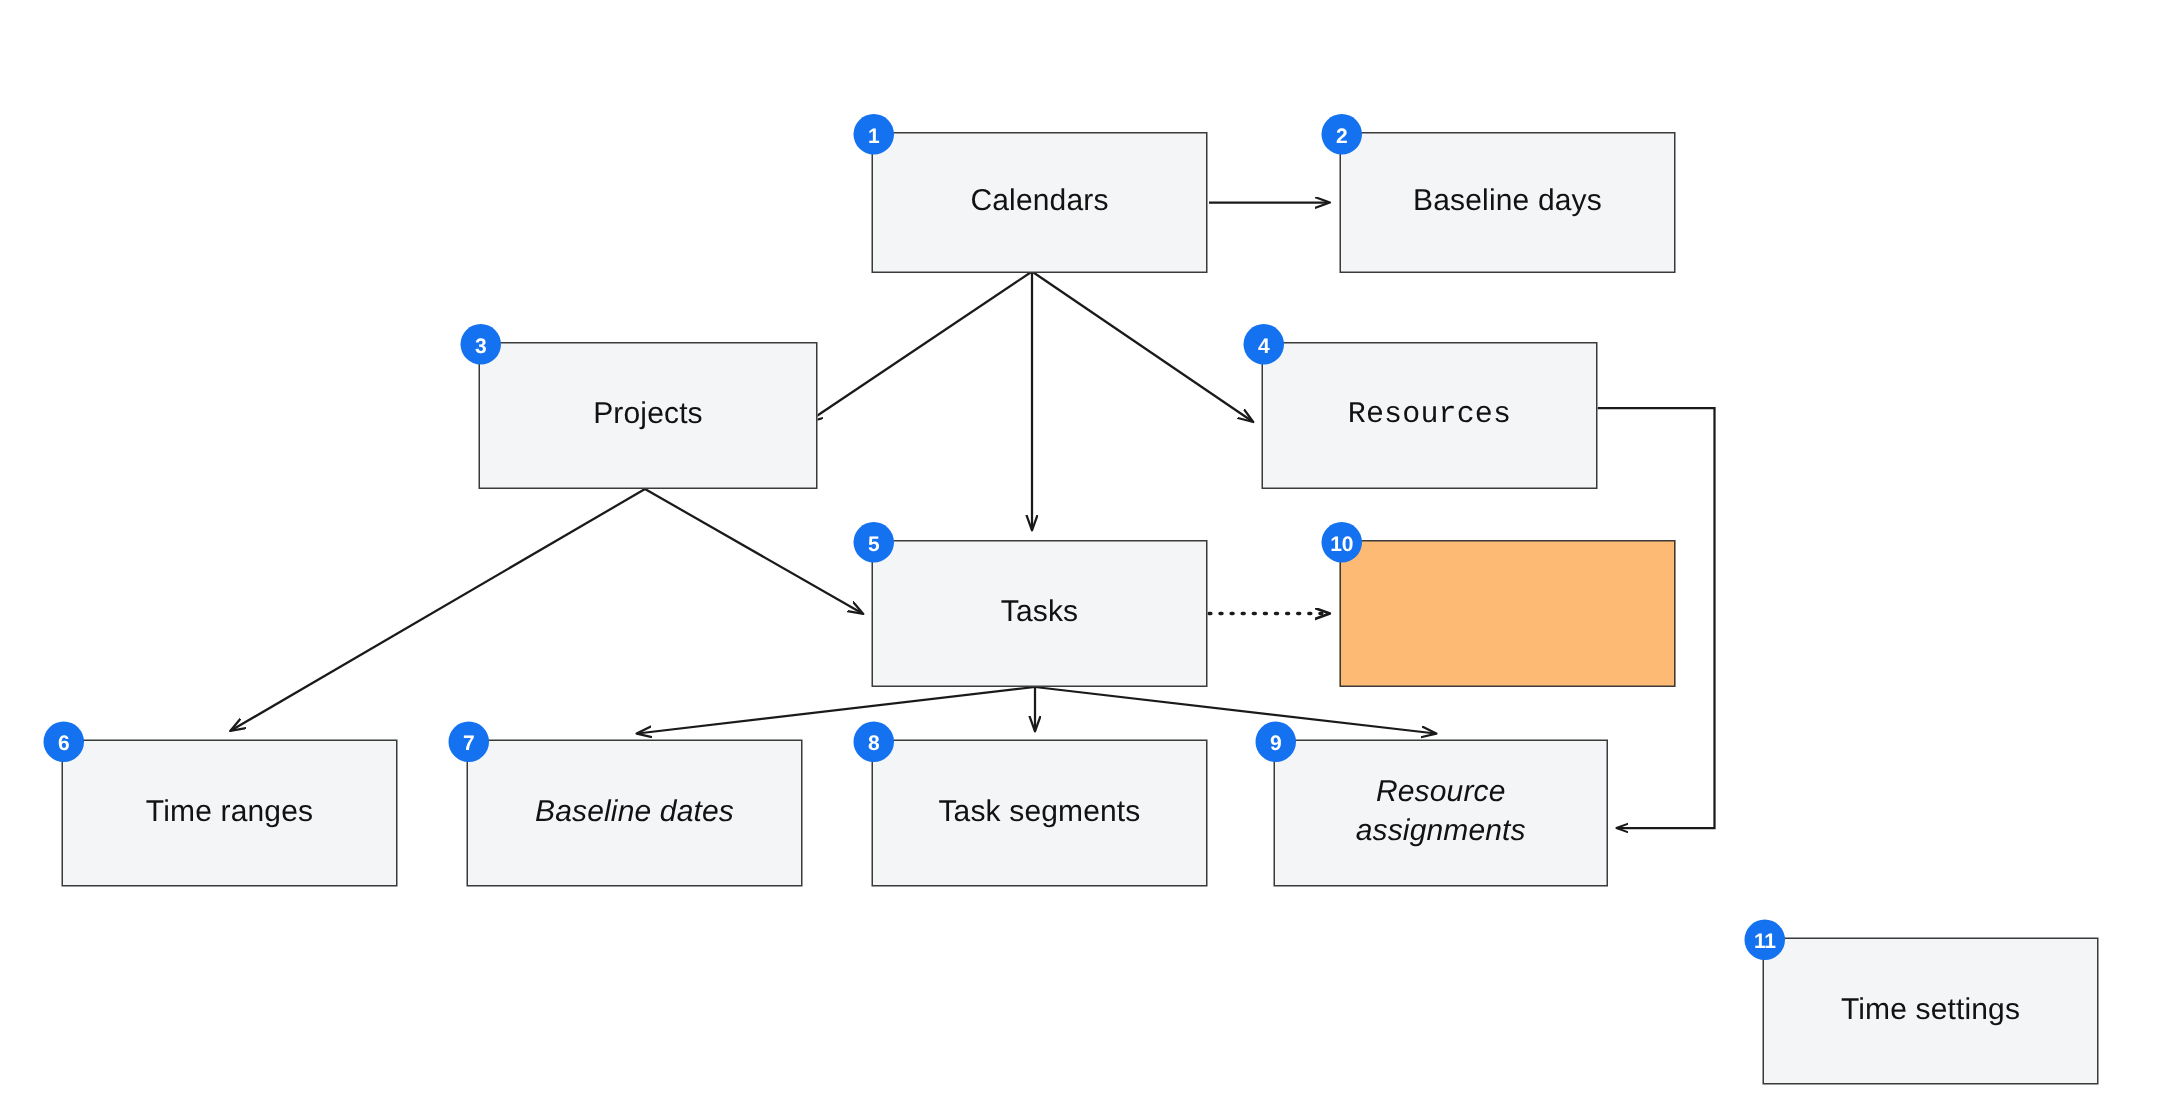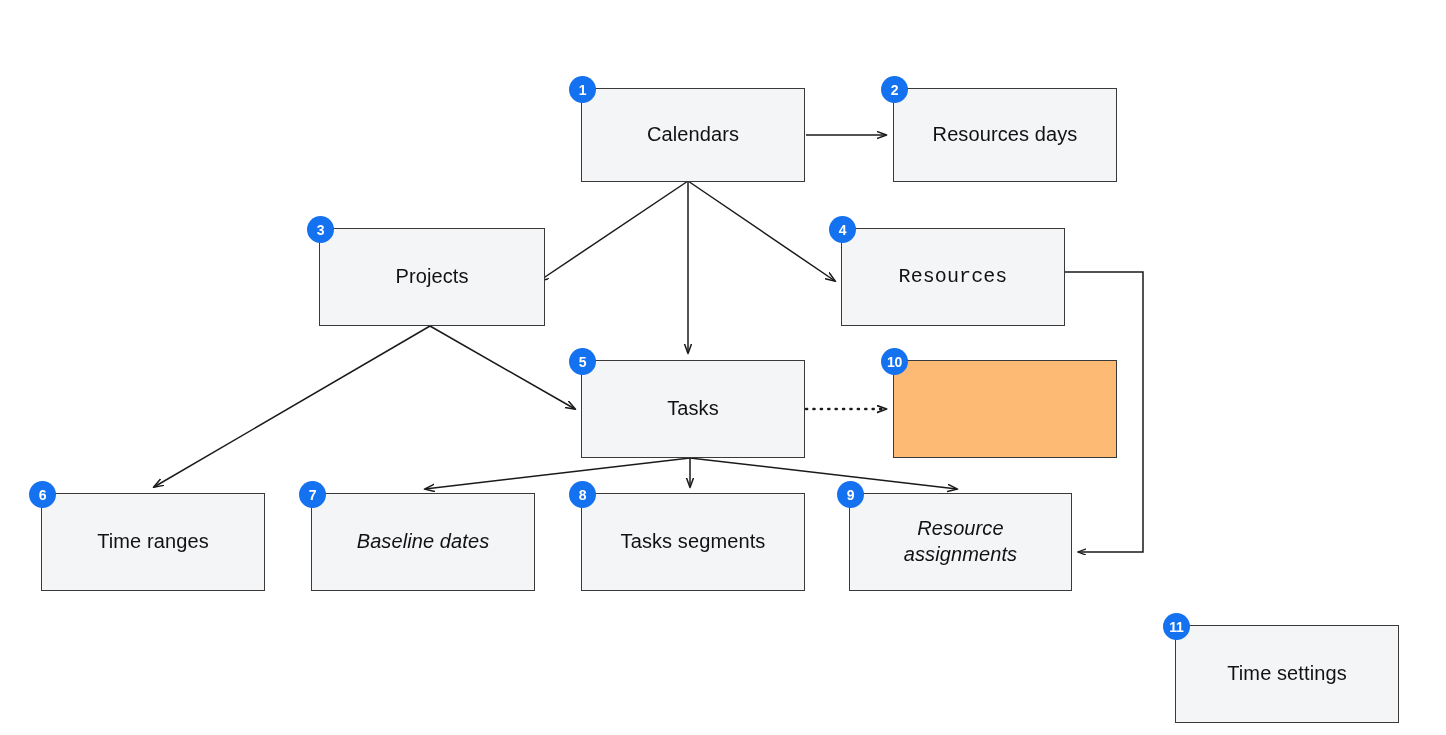--- a/index.html
+++ b/index.html
@@ -96,21 +96,21 @@
       </g>
   </svg>
 
   <div id="node-layer">
       <div class="node" style="left: 581px; top: 88px; width: 224px; height: 94px; background: rgb(244, 245, 247); border-color: rgb(58, 58, 58);">
         <span class="badge" style="background: rgb(20, 113, 240); color: rgb(255, 255, 255);">1</span>
         <span class="node-label" style="color: rgb(18, 18, 18);">Calendars</span>
       </div>
       <div class="node" style="left: 893px; top: 88px; width: 224px; height: 94px; background: rgb(244, 245, 247); border-color: rgb(58, 58, 58);">
         <span class="badge" style="background: rgb(20, 113, 240); color: rgb(255, 255, 255);">2</span>
-        <span class="node-label" style="color: rgb(18, 18, 18);">Resources days</span>
+        <span class="node-label" style="color: rgb(18, 18, 18);">Baseline days</span>
       </div>
       <div class="node" style="left: 319px; top: 228px; width: 226px; height: 98px; background: rgb(244, 245, 247); border-color: rgb(58, 58, 58);">
         <span class="badge" style="background: rgb(20, 113, 240); color: rgb(255, 255, 255);">3</span>
         <span class="node-label" style="color: rgb(18, 18, 18);">Projects</span>
       </div>
       <div class="node" style="left: 841px; top: 228px; width: 224px; height: 98px; background: rgb(244, 245, 247); border-color: rgb(58, 58, 58);">
         <span class="badge" style="background: rgb(20, 113, 240); color: rgb(255, 255, 255);">4</span>
         <span class="node-label" style="color: rgb(18, 18, 18); font-family: Liberation Mono, monospace;">Resources</span>
       </div>
       <div class="node" style="left: 581px; top: 360px; width: 224px; height: 98px; background: rgb(244, 245, 247); border-color: rgb(58, 58, 58);">
@@ -120,21 +120,21 @@
       <div class="node" style="left: 41px; top: 493px; width: 224px; height: 98px; background: rgb(244, 245, 247); border-color: rgb(58, 58, 58);">
         <span class="badge" style="background: rgb(20, 113, 240); color: rgb(255, 255, 255);">6</span>
         <span class="node-label" style="color: rgb(18, 18, 18);">Time ranges</span>
       </div>
       <div class="node" style="left: 311px; top: 493px; width: 224px; height: 98px; background: rgb(244, 245, 247); border-color: rgb(58, 58, 58);">
         <span class="badge" style="background: rgb(20, 113, 240); color: rgb(255, 255, 255);">7</span>
         <span class="node-label" style="color: rgb(18, 18, 18); font-style: italic;">Baseline dates</span>
       </div>
       <div class="node" style="left: 581px; top: 493px; width: 224px; height: 98px; background: rgb(244, 245, 247); border-color: rgb(58, 58, 58);">
         <span class="badge" style="background: rgb(20, 113, 240); color: rgb(255, 255, 255);">8</span>
-        <span class="node-label" style="color: rgb(18, 18, 18);">Tasks segments</span>
+        <span class="node-label" style="color: rgb(18, 18, 18);">Task segments</span>
       </div>
       <div class="node" style="left: 849px; top: 493px; width: 223px; height: 98px; background: rgb(244, 245, 247); border-color: rgb(58, 58, 58);">
         <span class="badge" style="background: rgb(20, 113, 240); color: rgb(255, 255, 255);">9</span>
         <span class="node-label" style="color: rgb(18, 18, 18); font-style: italic;">Resource
 assignments</span>
       </div>
       <div class="node" style="left: 893px; top: 360px; width: 224px; height: 98px; background: #fdba74; border-color: rgb(58, 58, 58);">
         <span class="badge" style="background: rgb(20, 113, 240); color: rgb(255, 255, 255);">10</span>
       </div>
       <div class="node" style="left: 1175px; top: 625px; width: 224px; height: 98px; background: rgb(244, 245, 247); border-color: rgb(58, 58, 58);">

